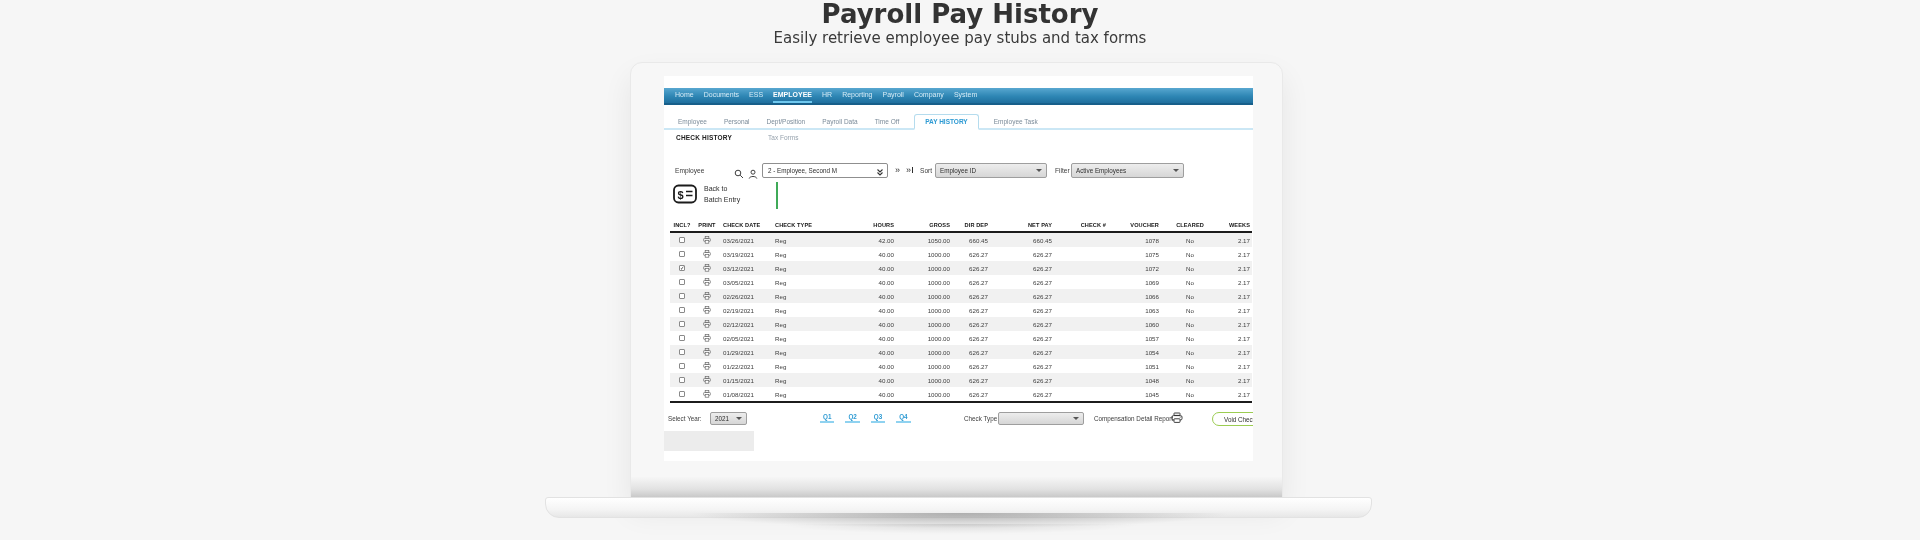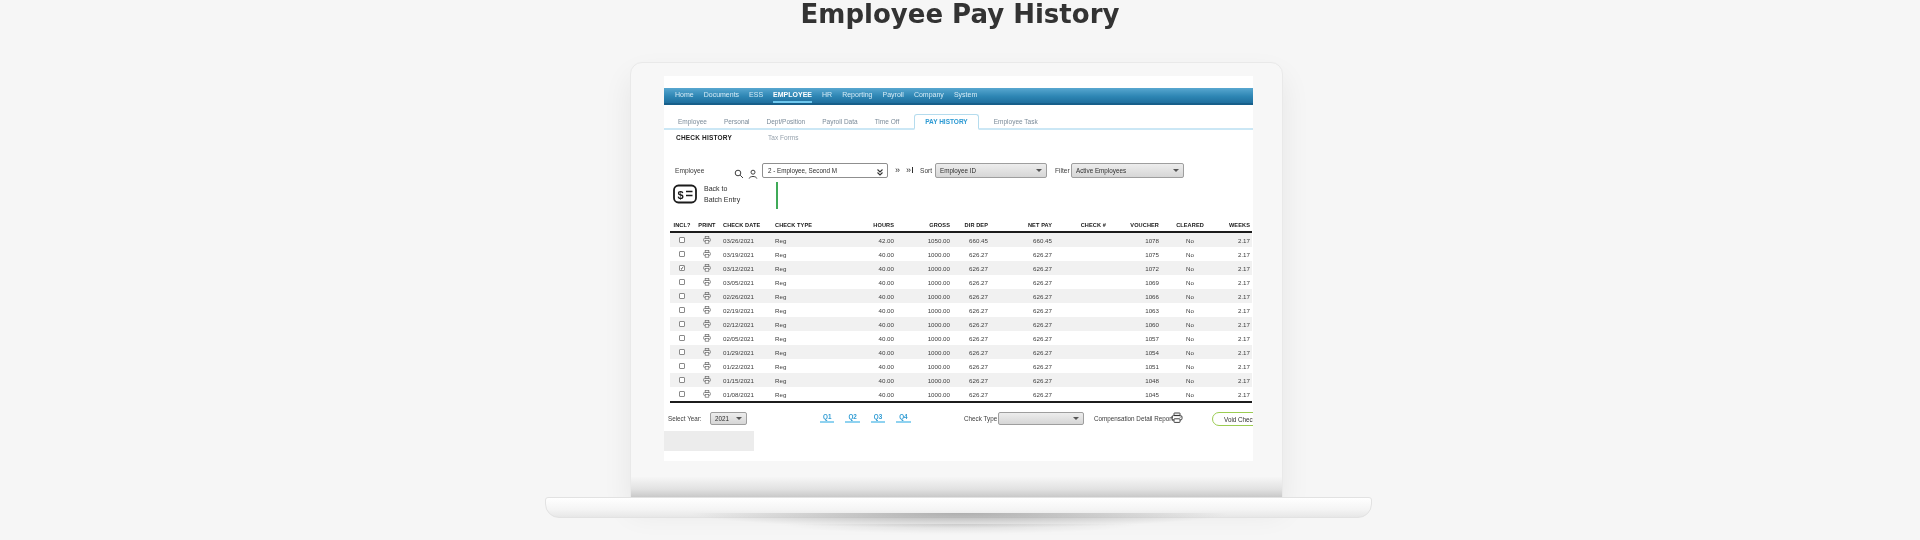--- a/index.html
+++ b/index.html
@@ -97,21 +97,22 @@
   .void-btn { position:absolute; left:548px; top:2px; width:56px; height:14px; background:#fff;
     border:1.5px solid #9ccd52; border-radius:8px; display:flex; align-items:center; justify-content:center;
     font-size:6.3px; color:#2e2e2e; }
   .gray-block { position:absolute; left:0; top:355px; width:90px; height:20px; background:#ececec; }
 </style>
 </head>
 <body>
 
 <div class="page">
 
-  <div class="hero-title">Employee Pay History</div>
+  <div class="hero-title">Payroll Pay History</div>
+  <div class="hero-sub">Easily retrieve employee pay stubs and tax forms</div>
 
   <div class="lid">
     <div class="screen">
       <div class="app">
 
         <div class="navbar">
           <span class="nav-item">Home</span>
           <span class="nav-item">Documents</span>
           <span class="nav-item">ESS</span>
           <span class="nav-item active">EMPLOYEE</span>

